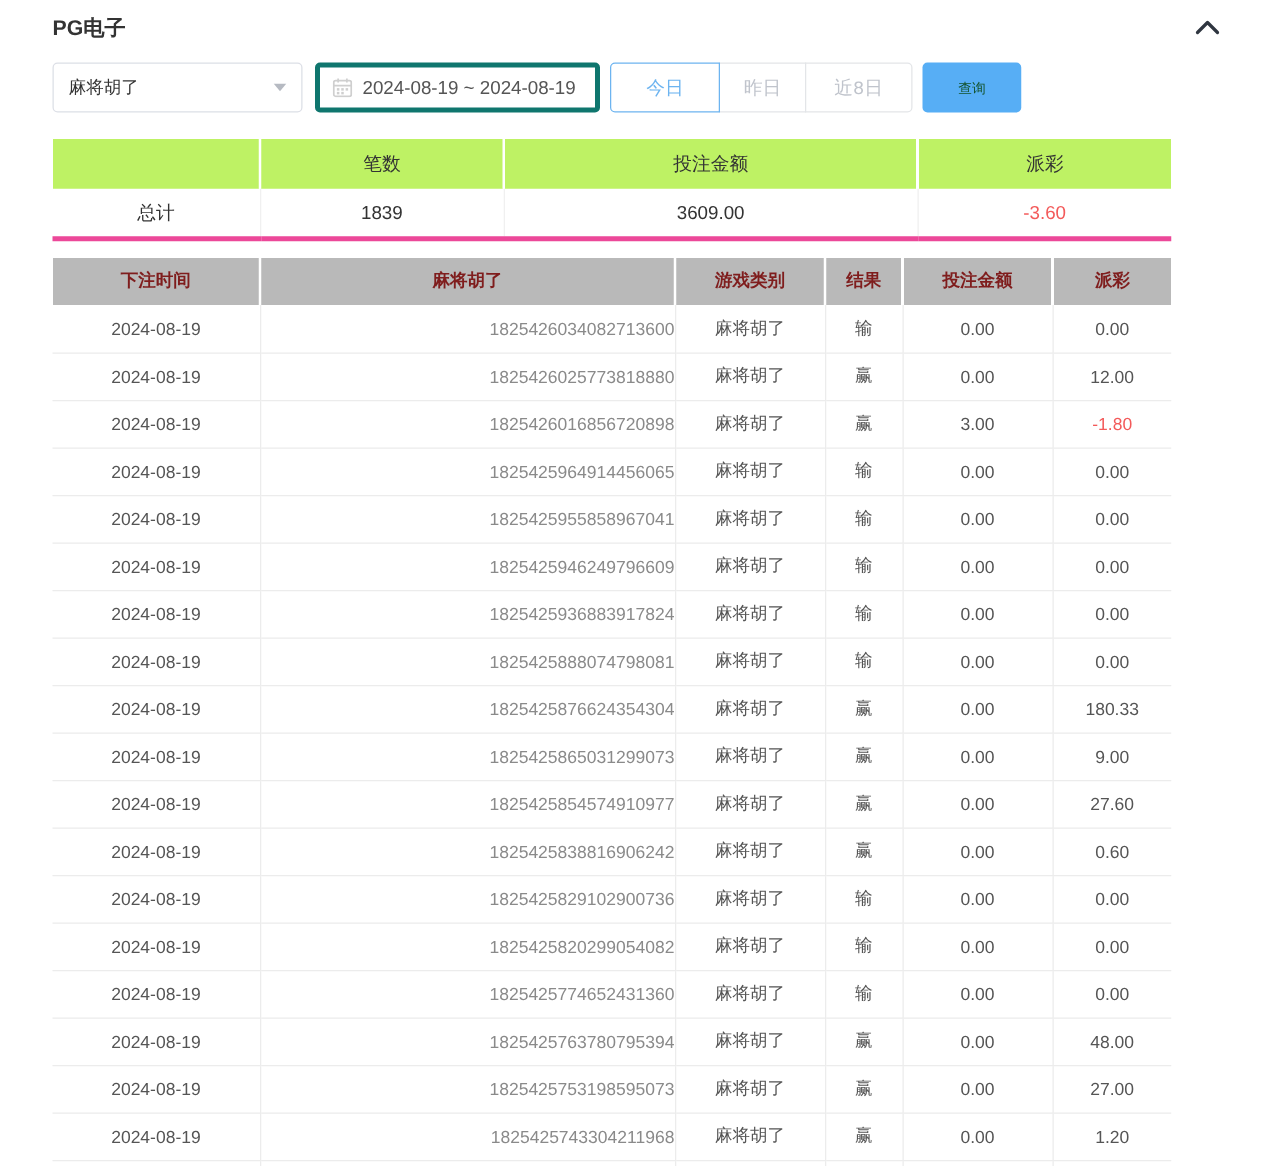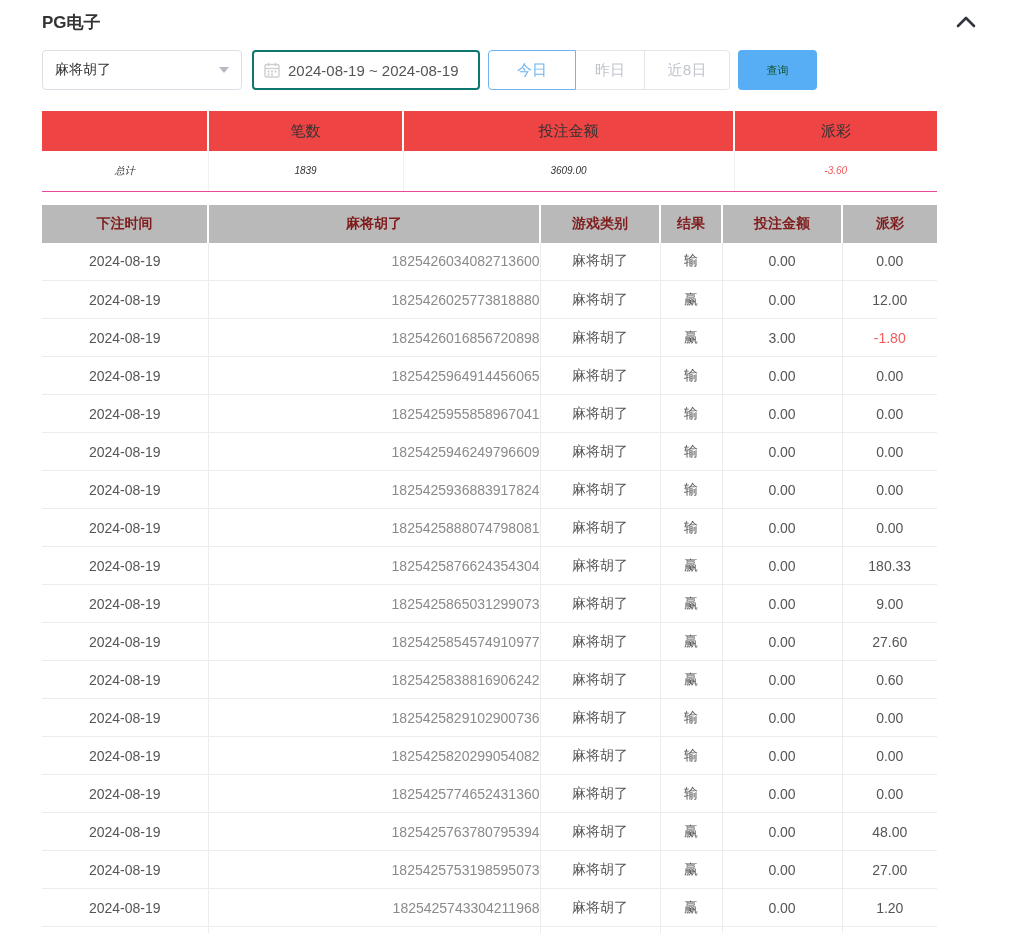--- a/index.html
+++ b/index.html
@@ -15,21 +15,21 @@
 
   
   .filters { display: flex; align-items: center; margin-top: 16px; height: 40px; }
   .select-box {
     width: 200px; height: 40px; border: 1px solid #dcdfe6; border-radius: 4px;
     display: flex; align-items: center; justify-content: space-between;
     padding: 0 12px; font-size: 14px; color: #333; cursor: pointer; background: #fff;
   }
   .caret { width: 0; height: 0; border-left: 5px solid transparent; border-right: 5px solid transparent; border-top: 6px solid #b6bac2; }
   .date-box {
-    width: 228px; height: 40px; border: 2px solid #0f766e; border-radius: 4px;
+    width: 228px; height: 40px; border: 4px solid #0f766e; border-radius: 4px;
     display: flex; align-items: center; padding: 0 10px; margin-left: 10px;
     font-size: 15px; color: #555; background: #fff; cursor: pointer;
   }
   .date-box .cal { margin-right: 8px; display: flex; }
   .btn-group { display: flex; margin-left: 8px; }
   .btn-group button {
     height: 40px; background: #fff; border: 1px solid #e3e5e8; font-size: 15px;
     color: #c0c4cc; cursor: pointer; margin-left: -1px; font-family: Liberation Mono, monospace;
   }
   .btn-group button:first-child { border-radius: 4px 0 0 4px; margin-left: 0; }
@@ -42,27 +42,27 @@
     width: 79px; height: 40px; margin-left: 8px; background: #57aef5; color: #14532d;
     border: none; border-radius: 4px; font-size: 11px; cursor: pointer;
   }
 
   
   table { border-collapse: collapse; table-layout: fixed; width: 895px; }
   td, th { text-align: center; font-weight: normal; overflow: hidden; white-space: nowrap; }
 
   .summary { margin-top: 21px; }
   .summary thead th {
-    background: #ef4444; height: 40px; font-size: 15px; color: #333;
+    background: #bef264; height: 40px; font-size: 15px; color: #333;
     border-right: 2px solid #fff;
   }
   .summary thead th:last-child { border-right: none; }
   .summary tbody td {
-    height: 40px; font-size: 10px; color: #333;
-    border-right: 1px solid #f0f0f0; border-bottom: 1px solid #ec4899; font-style: italic;
+    height: 40px; font-size: 15px; color: #333;
+    border-right: 1px solid #f0f0f0; border-bottom: 4px solid #ec4899;
   }
   .summary tbody td:last-child { border-right: none; }
 
   .bets { margin-top: 13px; }
   .bets thead th {
     background: #b9b9b9; height: 38px; color: #7f1d1d; font-size: 14px; font-weight: bold;
     border-right: 2px solid #fff;
   }
   .bets thead th:last-child { border-right: none; }
   .bets tbody td {

